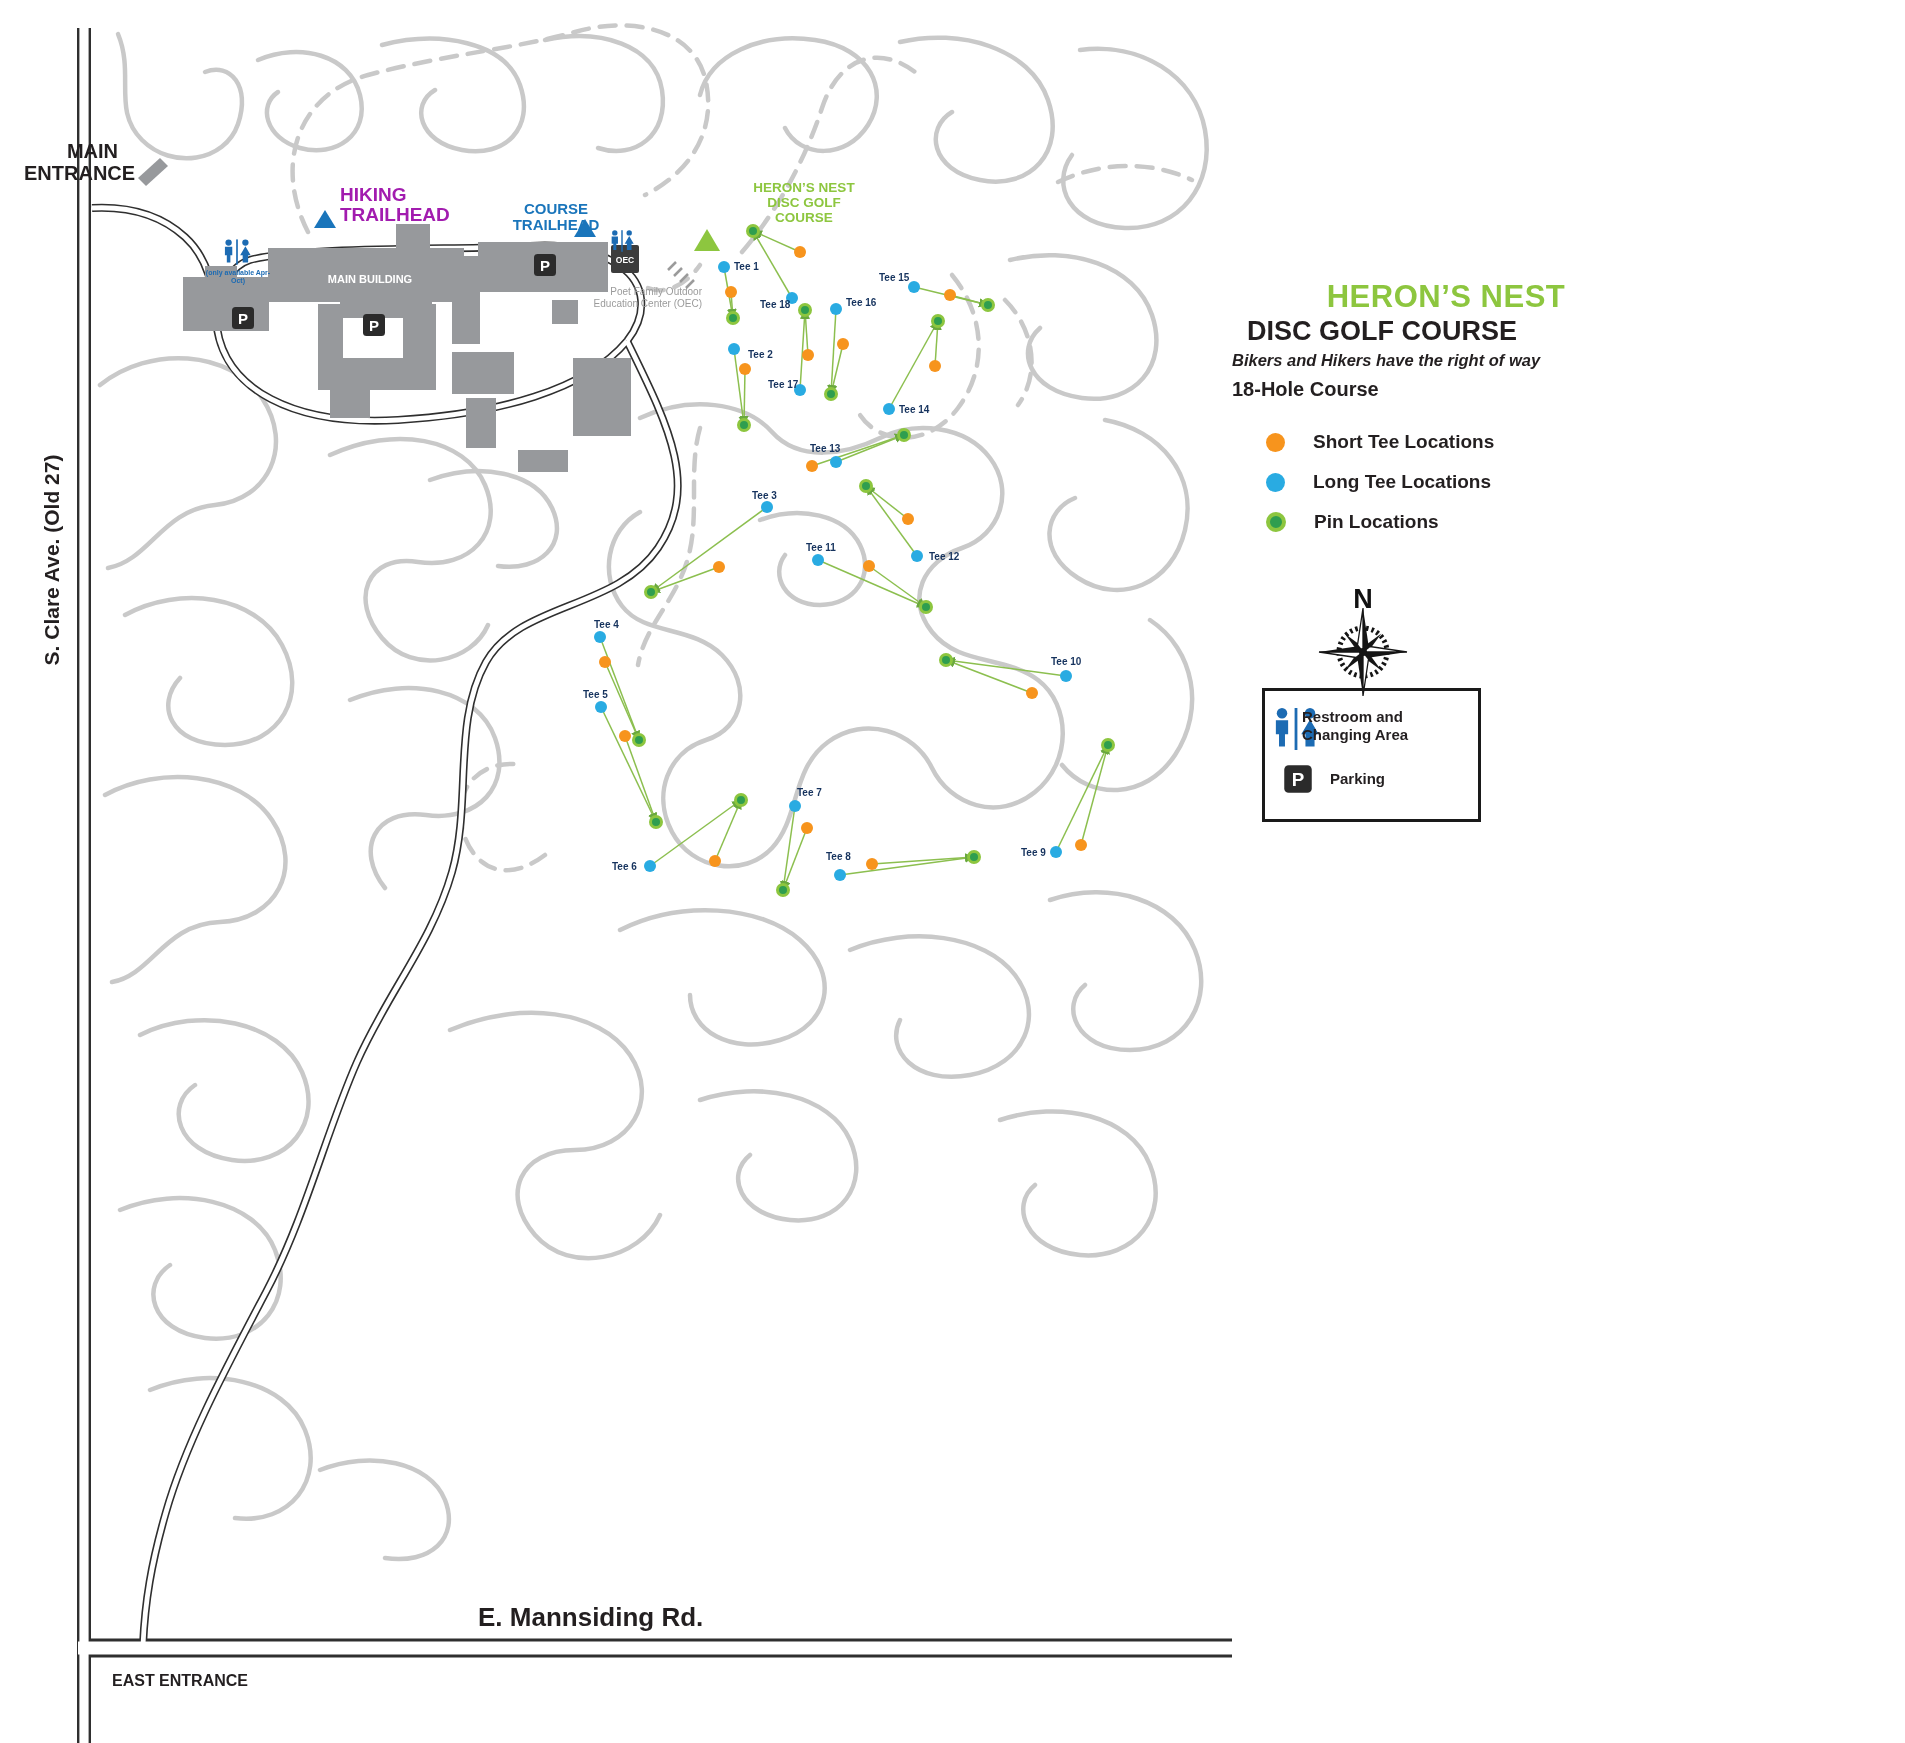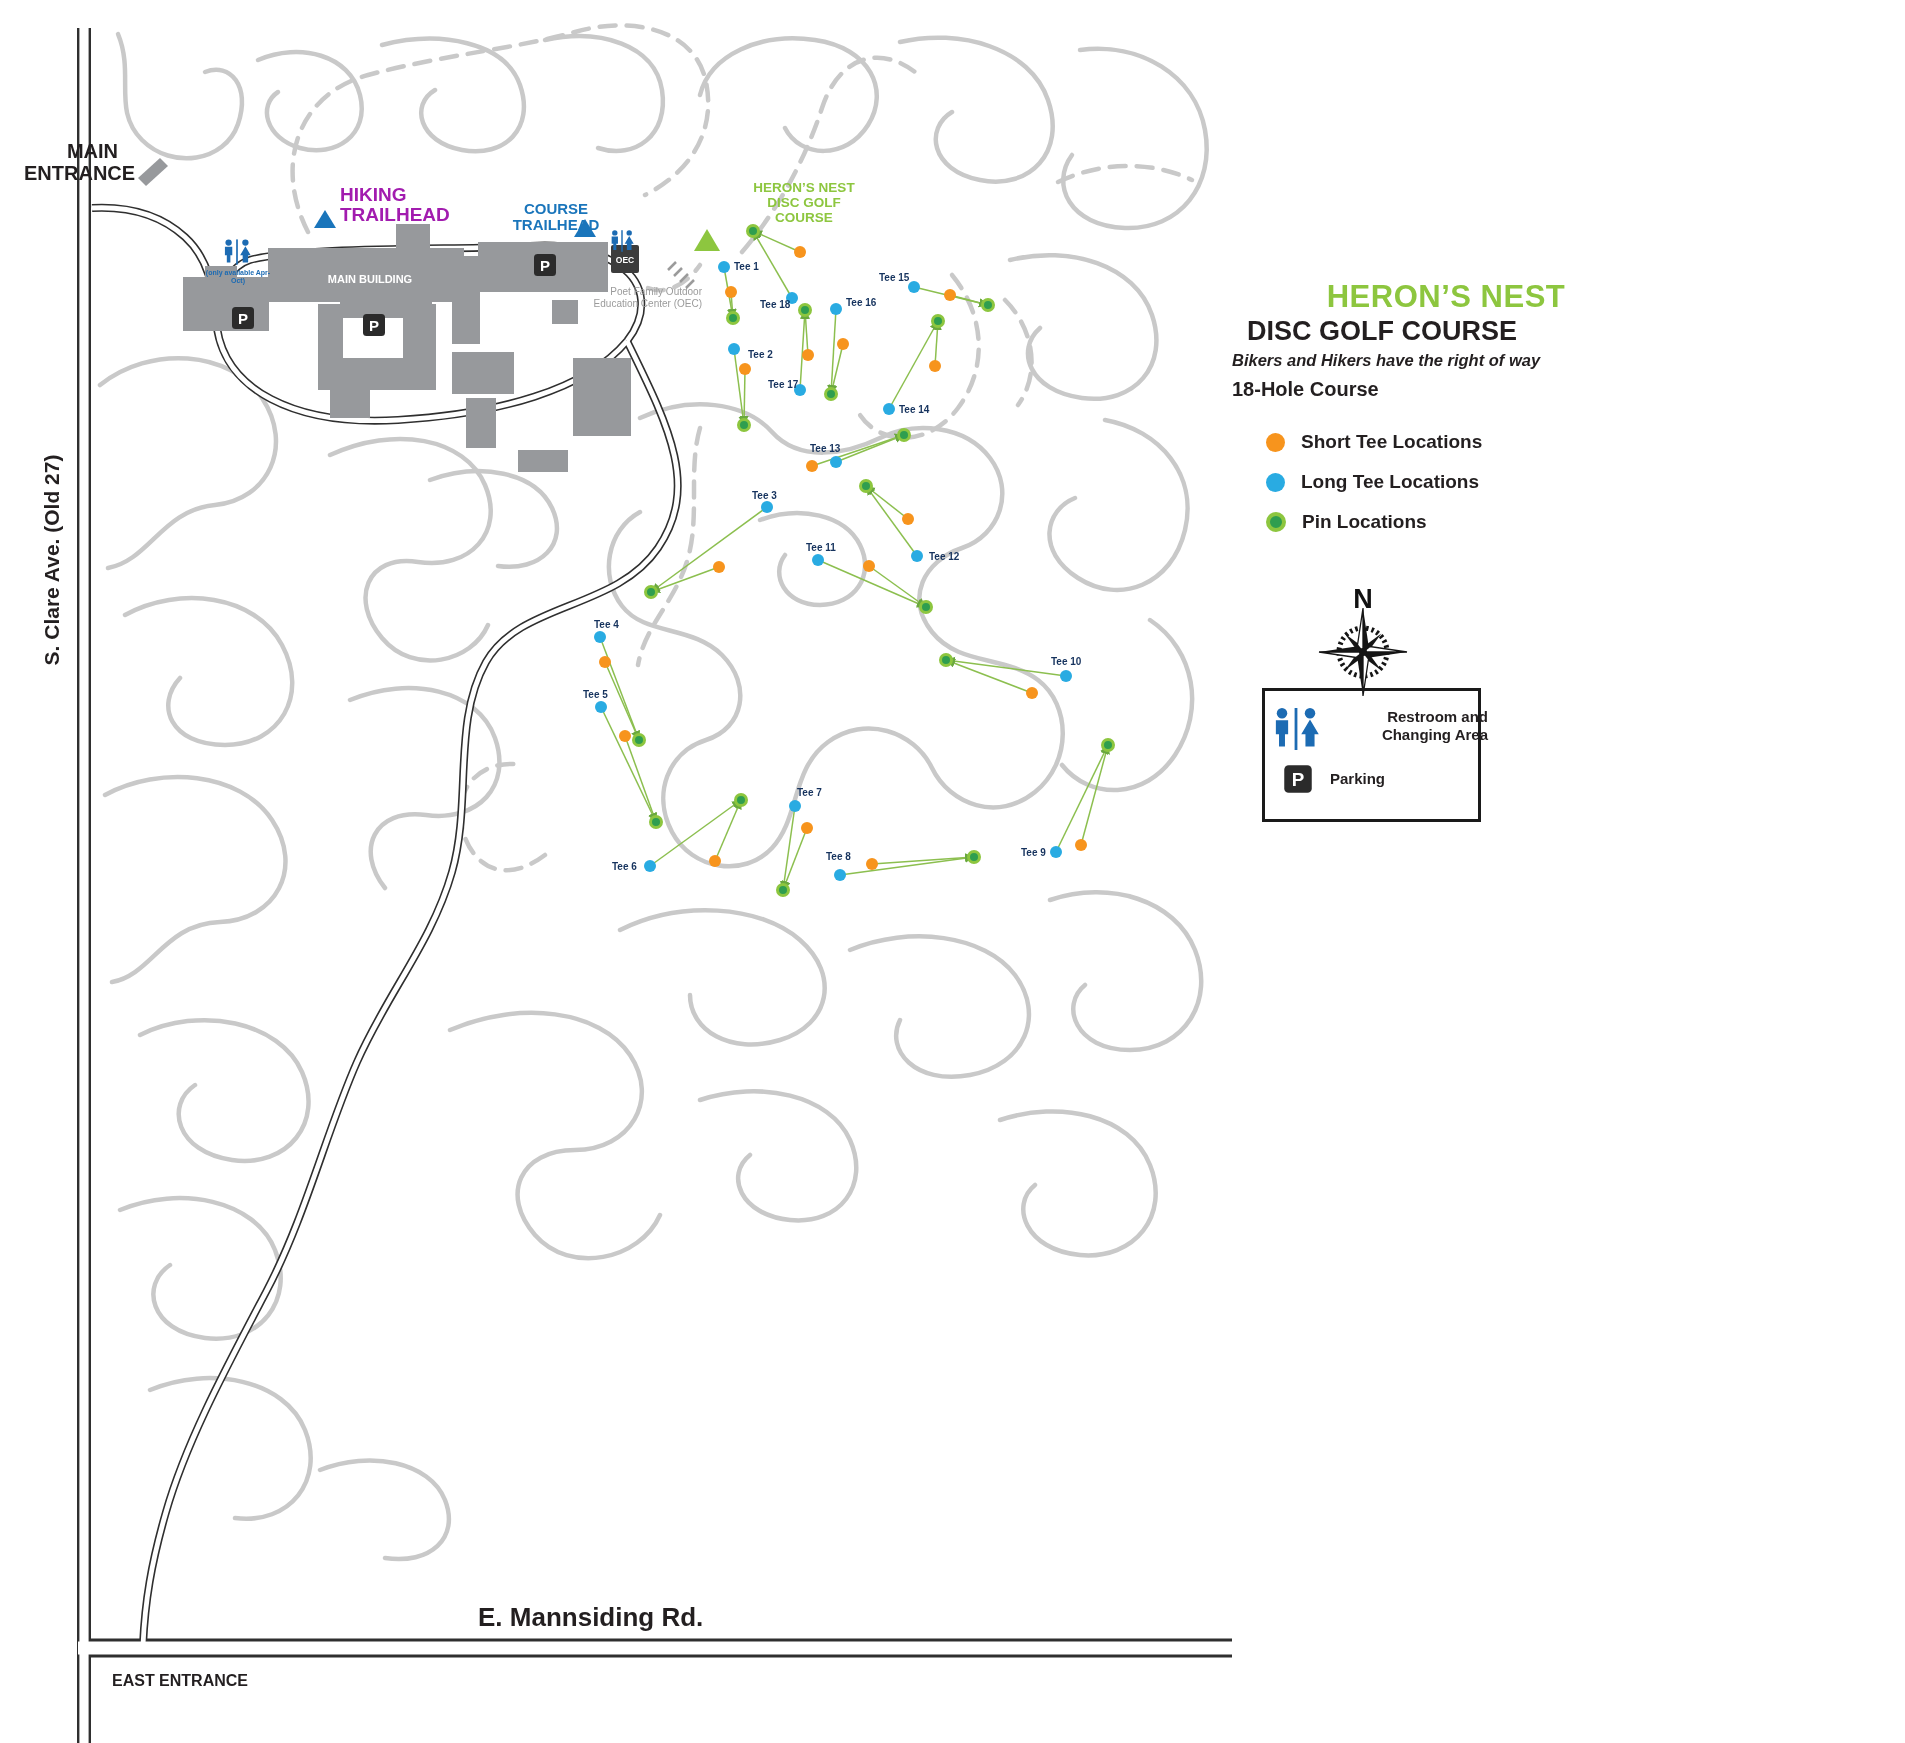--- a/index.html
+++ b/index.html
@@ -28,29 +28,29 @@
   .lbl-course-sign{left:752px;top:180px;width:104px;color:#8dc63f;font-size:13.5px;text-align:center;line-height:1.12;}
   .lbl-oec-caption{left:570px;top:286px;width:132px;color:#9b9b9b;font-size:10px;text-align:right;font-weight:normal;line-height:1.18;}
   .lbl-main-building{left:320px;top:267px;width:100px;color:#ffffff;font-size:11px;text-align:center;white-space:nowrap;margin-top:6px;}
   .lbl-restroom-note{left:199px;top:269px;width:78px;color:#1c6bb3;font-size:7px;text-align:center;line-height:1.15;}
   .lbl-mannsiding{left:478px;top:1602px;font-size:26px;white-space:nowrap;}
   .lbl-east-entrance{left:112px;top:1672px;font-size:16px;white-space:nowrap;}
   .panel-title{left:1296px;top:279px;width:300px;text-align:center;font-size:31px;color:#8dc63f;letter-spacing:.5px;}
   .panel-subtitle{left:1232px;top:316px;width:300px;text-align:center;font-size:27px;}
   .panel-tagline{left:1232px;top:351px;width:300px;text-align:center;font-size:16.5px;font-style:italic;white-space:nowrap;}
   .panel-holes{left:1232px;top:378px;width:300px;text-align:left;font-size:20px;}
-  .legend-row{left:1266px;display:flex;align-items:center;gap:16px;font-size:19px;white-space:nowrap;}
+  .legend-row{left:1266px;display:flex;align-items:center;gap:28px;font-size:19px;white-space:nowrap;}
   .legend-row.r1{top:431px;} .legend-row.r2{top:471px;} .legend-row.r3{top:511px;}
   .legend-dot{display:inline-block;width:19px;height:19px;border-radius:50%;}
   .legend-dot.short{background:#f7941d;}
   .legend-dot.long{background:#29abe2;}
   .legend-dot.pin{width:12px;height:12px;background:#2f9e4f;border:4px solid #8dc63f;}
   .lbl-compass-n{left:1333px;top:584px;width:60px;text-align:center;font-size:27px;color:#111;}
   .facility-box{left:1262px;top:688px;width:213px;height:128px;border:3px solid #1a1a1a;background:transparent;}
-  .facility-restroom-label{left:1338px;top:708px;width:150px;font-size:15px;line-height:1.18;text-align:right;}
+  .facility-restroom-label{left:1302px;top:708px;width:150px;font-size:15px;line-height:1.18;}
   .facility-parking-label{left:1330px;top:770px;font-size:15px;white-space:nowrap;}
 </style>
 </head>
 <body>
 
 <div id="stage">
 
   <svg id="mapsvg" width="1905" height="1743" viewBox="0 0 1905 1743">
     <defs>
       <marker id="arrowhead" markerWidth="8" markerHeight="8" refX="6" refY="3" orient="auto">

